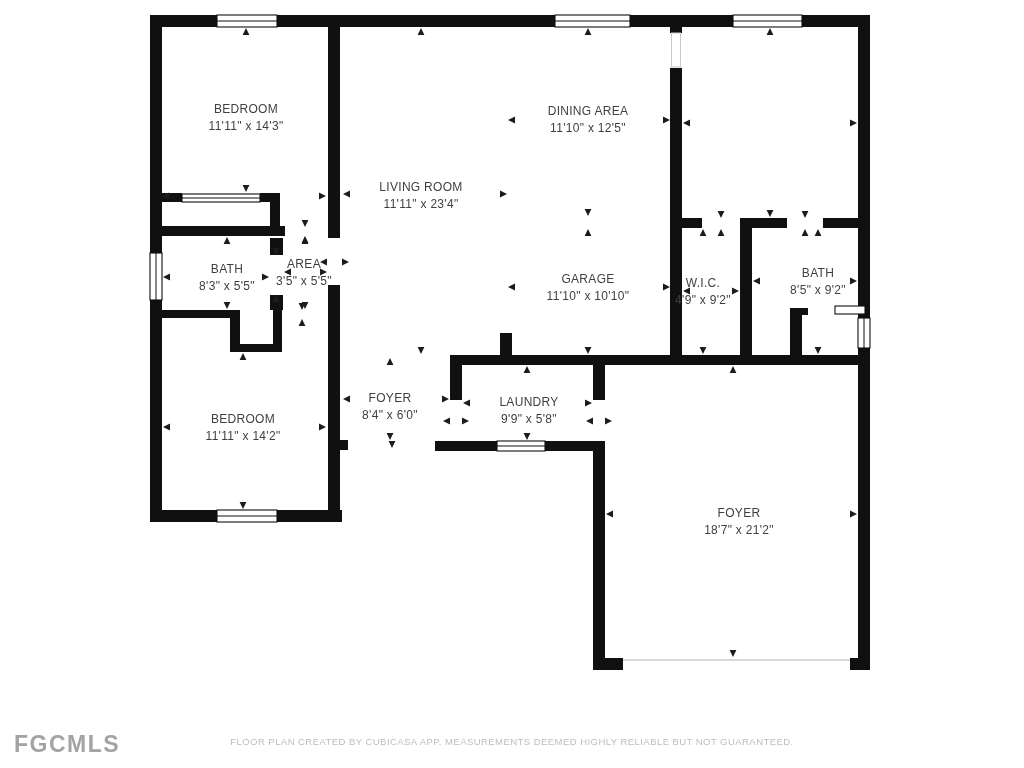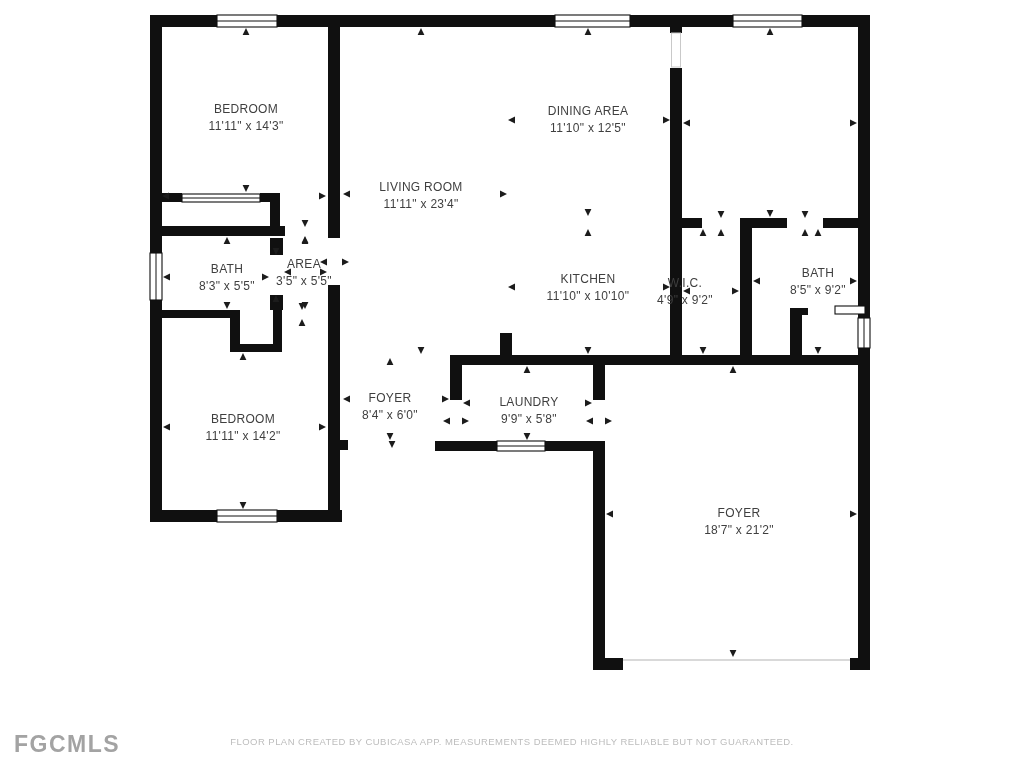--- a/index.html
+++ b/index.html
@@ -194,24 +194,24 @@
   </div>
   <div class="room-label" style="left:227px;top:261px">
     <span class="room-name">BATH</span>
     <span class="room-dims">8'3" x 5'5"</span>
   </div>
   <div class="room-label" style="left:304px;top:256px">
     <span class="room-name">AREA</span>
     <span class="room-dims">3'5" x 5'5"</span>
   </div>
   <div class="room-label" style="left:588px;top:271px">
-    <span class="room-name">KITCHEN</span>
+    <span class="room-name">GARAGE</span>
     <span class="room-dims">11'10" x 10'10"</span>
   </div>
-  <div class="room-label" style="left:685px;top:275px">
+  <div class="room-label" style="left:703px;top:275px">
     <span class="room-name">W.I.C.</span>
     <span class="room-dims">4'9" x 9'2"</span>
   </div>
   <div class="room-label" style="left:818px;top:265px">
     <span class="room-name">BATH</span>
     <span class="room-dims">8'5" x 9'2"</span>
   </div>
   <div class="room-label" style="left:243px;top:411px">
     <span class="room-name">BEDROOM</span>
     <span class="room-dims">11'11" x 14'2"</span>

